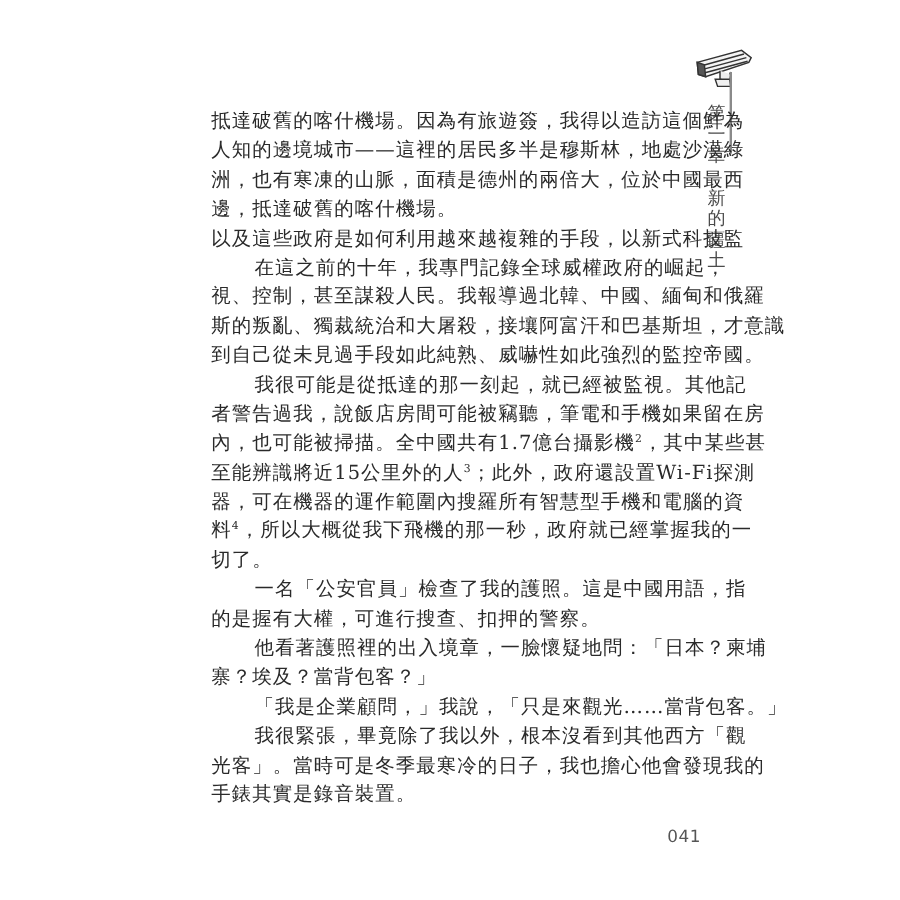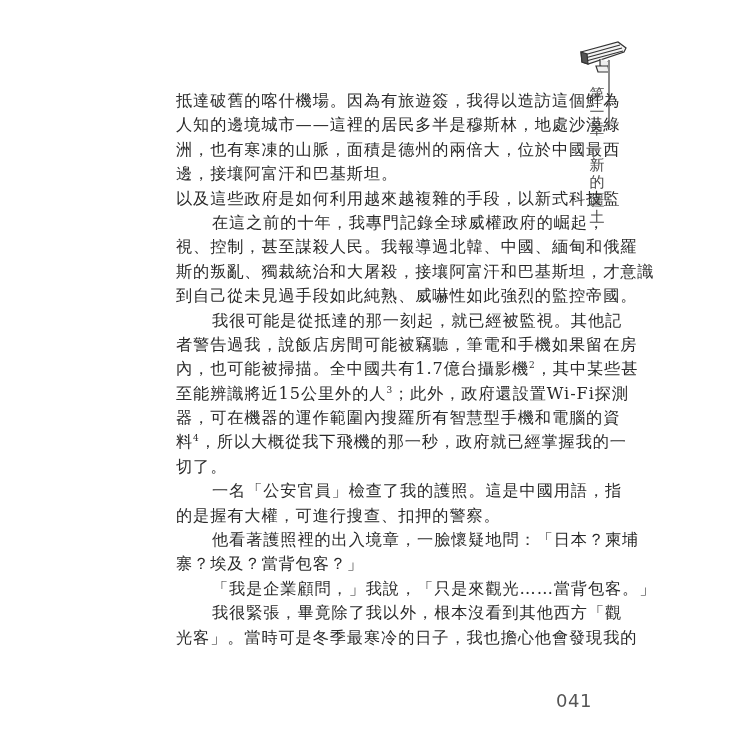--- a/index.html
+++ b/index.html
@@ -20,21 +20,21 @@
     position: absolute; left: 588px; top: 86px; width: 18px;
     font-family: "DejaVu Sans", "Liberation Sans", sans-serif;
     font-size: 15px; color: #4a4a4a; line-height: 17.5px; text-align: center;
   }
   .chapter-col span { display: block; }
   .gap { height: 18px; }
   .vline { position: absolute; left: 608px; top: 60px; width: 2px; height: 68px; background: #8a8a8a; }
   .page-num {
     position: absolute; left: 556px; top: 690px;
     font-family: "DejaVu Sans", "Liberation Sans", sans-serif;
-    font-size: 18px; color: #555555; letter-spacing: 0.5px;
+    font-size: 14px; color: #555555; letter-spacing: 0.5px;
   }
 </style>
 </head>
 <body>
 
 <div class="page">
 
   <div class="sidebar">
     <svg class="camera" width="52" height="40" viewBox="0 0 52 40">
       <g fill="none" stroke="#333" stroke-width="1.2">
@@ -59,36 +59,37 @@
     <span>新</span>
     <span>的</span>
     <span>疆</span>
     <span>土</span>
   </div>
 
   <div class="body-text" id="body-text">
       <div class="line"><span>抵達破舊的喀什機場。因為有旅遊簽，我得以造訪這個鮮為</span></div>
       <div class="line"><span>人知的邊境城市——這裡的居民多半是穆斯林，地處沙漠綠</span></div>
       <div class="line"><span>洲，也有寒凍的山脈，面積是德州的兩倍大，位於中國最西</span></div>
-      <div class="line"><span>邊，接壤阿富汗和巴基斯坦。</span></div>
+      <div class="line"><span>邊，抵達破舊的喀什機場。</span></div>
       <div class="line"><span>以及這些政府是如何利用越來越複雜的手段，以新式科技監</span></div>
       <div class="line indent"><span>在這之前的十年，我專門記錄全球威權政府的崛起，</span></div>
       <div class="line"><span>視、控制，甚至謀殺人民。我報導過北韓、中國、緬甸和俄羅</span></div>
       <div class="line"><span>斯的叛亂、獨裁統治和大屠殺，接壤阿富汗和巴基斯坦，才意識</span></div>
       <div class="line"><span>到自己從未見過手段如此純熟、威嚇性如此強烈的監控帝國。</span></div>
       <div class="line indent"><span>我很可能是從抵達的那一刻起，就已經被監視。其他記</span></div>
       <div class="line"><span>者警告過我，說飯店房間可能被竊聽，筆電和手機如果留在房</span></div>
       <div class="line"><span>內，也可能被掃描。全中國共有1.7億台攝影機</span><sup>2</sup><span>，其中某些甚</span></div>
       <div class="line"><span>至能辨識將近15公里外的人</span><sup>3</sup><span>；此外，政府還設置Wi-Fi探測</span></div>
       <div class="line"><span>器，可在機器的運作範圍內搜羅所有智慧型手機和電腦的資</span></div>
       <div class="line"><span>料</span><sup>4</sup><span>，所以大概從我下飛機的那一秒，政府就已經掌握我的一</span></div>
       <div class="line"><span>切了。</span></div>
       <div class="line indent"><span>一名「公安官員」檢查了我的護照。這是中國用語，指</span></div>
       <div class="line"><span>的是握有大權，可進行搜查、扣押的警察。</span></div>
       <div class="line indent"><span>他看著護照裡的出入境章，一臉懷疑地問：「日本？柬埔</span></div>
       <div class="line"><span>寨？埃及？當背包客？」</span></div>
       <div class="line indent"><span>「我是企業顧問，」我說，「只是來觀光……當背包客。」</span></div>
       <div class="line indent"><span>我很緊張，畢竟除了我以外，根本沒看到其他西方「觀</span></div>
       <div class="line"><span>光客」。當時可是冬季最寒冷的日子，我也擔心他會發現我的</span></div>
+      <div class="line"><span>手錶其實是錄音裝置。</span></div>
     </div>
 
   <div class="page-num">041</div>
 </div>
 
 </body></html>

